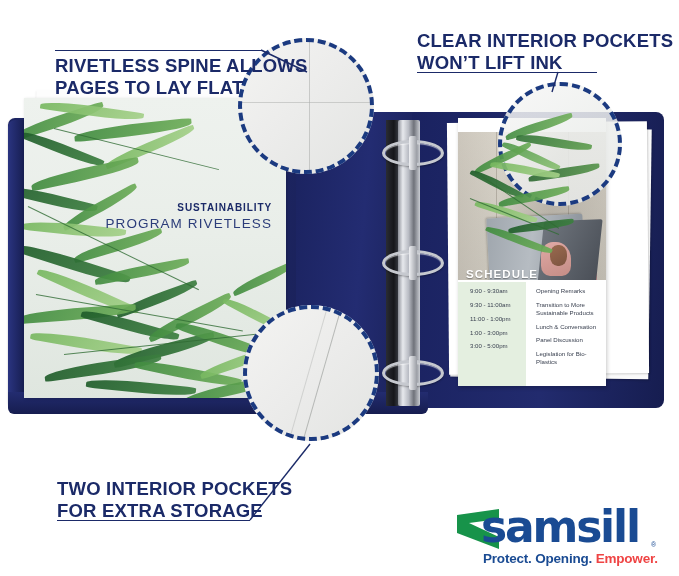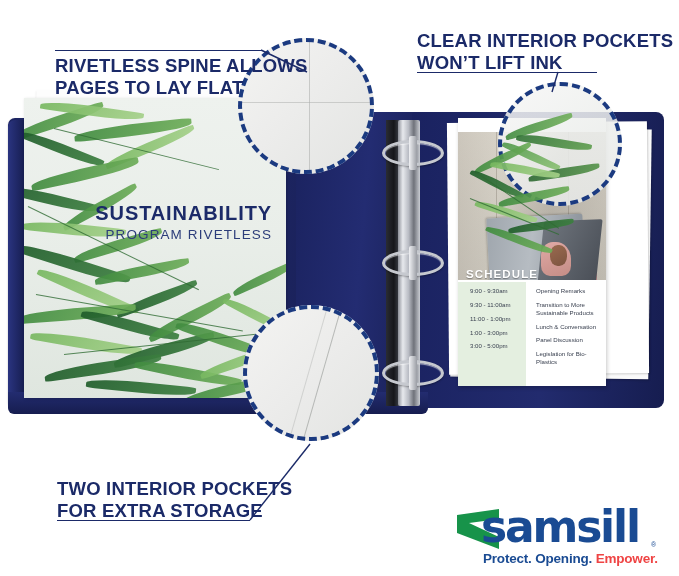--- a/index.html
+++ b/index.html
@@ -122,21 +122,21 @@
   .doc-title-wrap {
     position: absolute;
     right: 14px;
     top: 104px;
     text-align: right;
     z-index: 6;
   }
   .doc-title {
     color: #1b2a68;
     font-weight: bold;
-    font-size: 20px;
+    font-size: 10px;
     letter-spacing: 0.9px;
     line-height: 1.15;
   }
   .doc-subtitle {
     color: #2c3d7a;
     font-weight: normal;
     font-size: 13.5px;
     letter-spacing: 1.1px;
     line-height: 1.2;
     margin-top: 2px;

